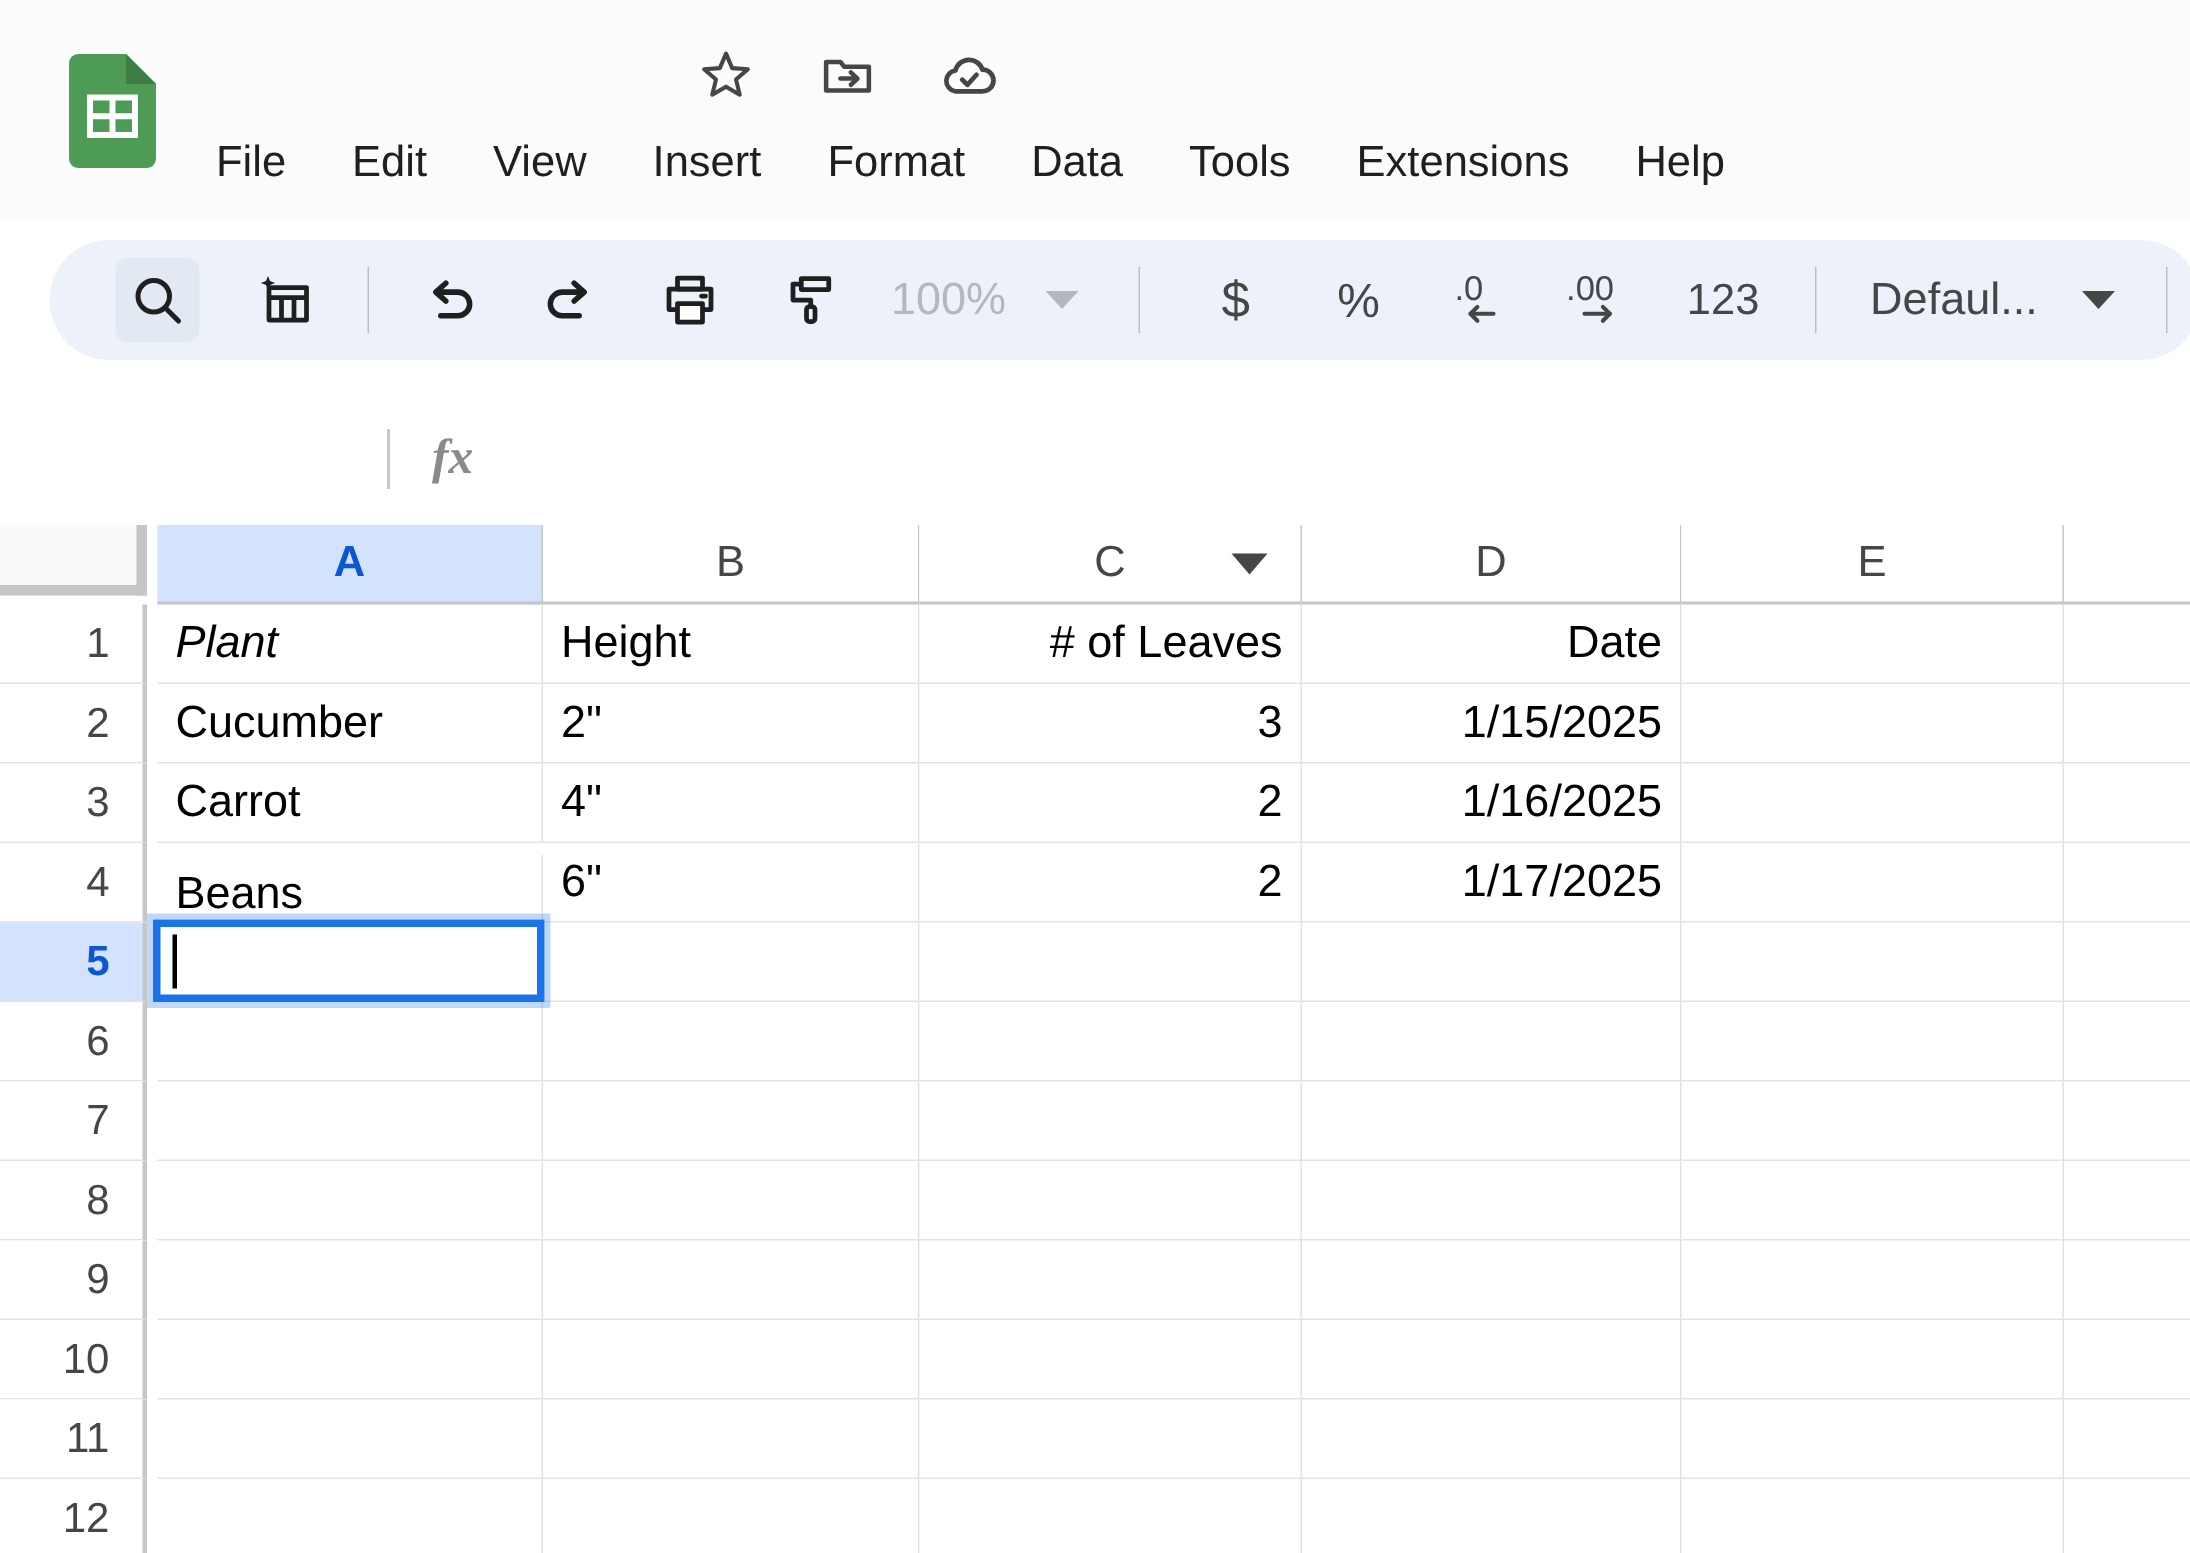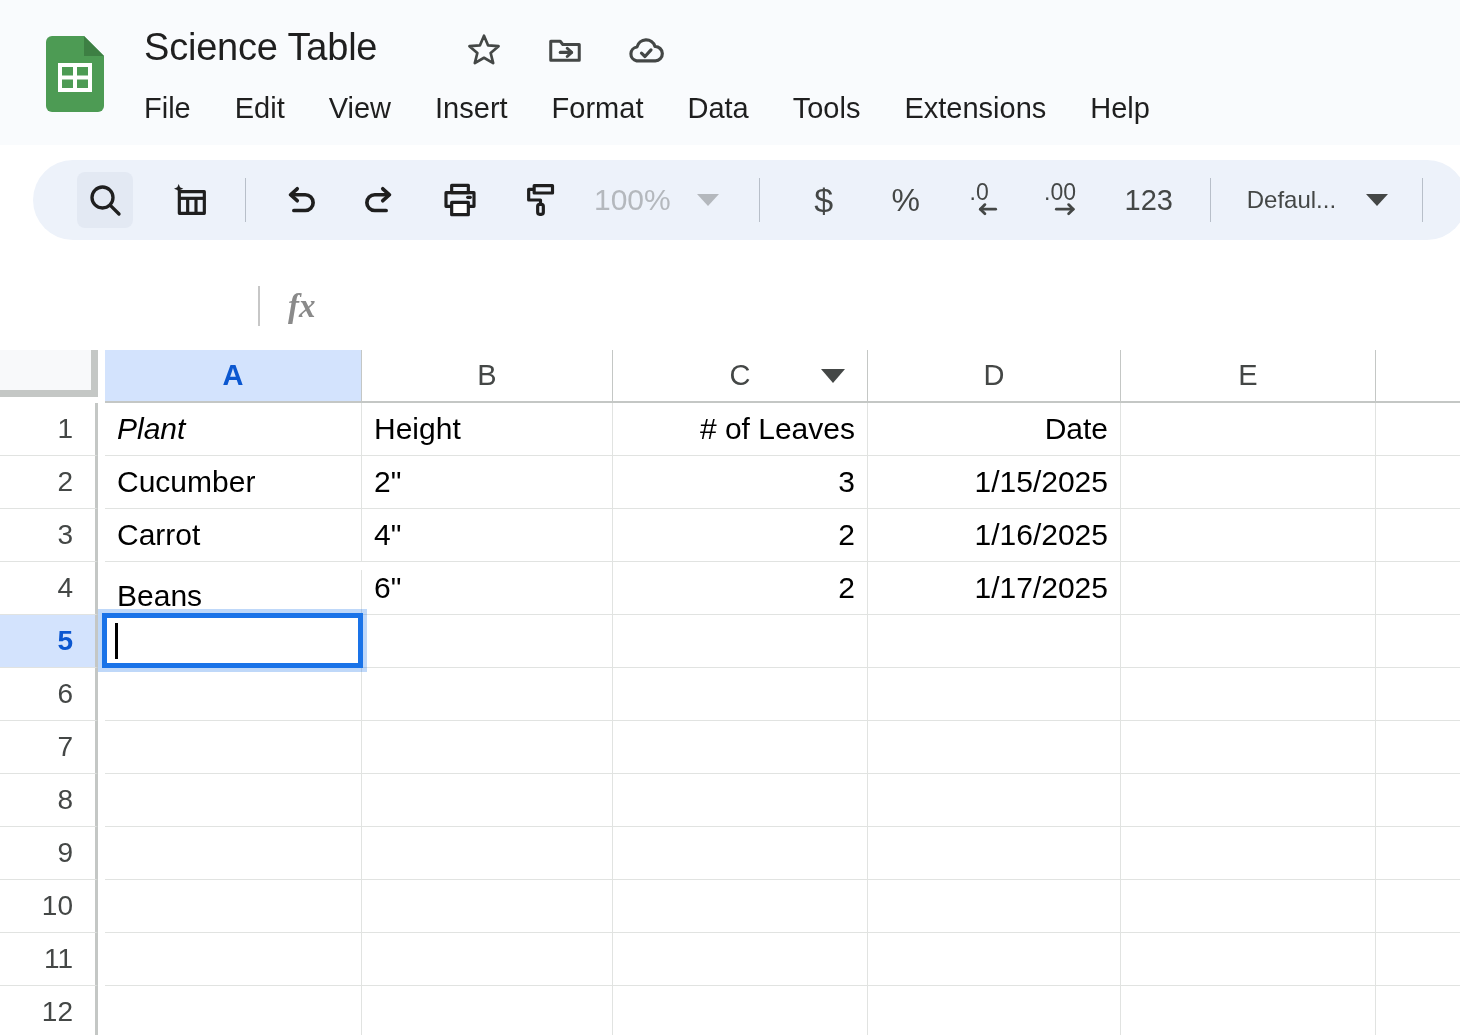--- a/index.html
+++ b/index.html
@@ -62,21 +62,21 @@
   }
   .tb-btn.active { background: #e3e9f3; border-radius: 8px; }
   .tb-sep {
     width: 1px; height: 44px; background: #b8bfc9;
     flex: none;
   }
   .tb-zoom {
     display: flex; align-items: center; gap: 4px;
     color: #b4b8bd; font-size: 30px; flex: none;
   }
-  .tb-text { font-size: 24px; color: #444746; flex: none; }
+  .tb-text { font-size: 30px; color: #444746; flex: none; }
   .caret {
     width: 0; height: 0;
     border-left: 11px solid transparent;
     border-right: 11px solid transparent;
     border-top: 12px solid #444746;
   }
   .caret.light { border-top-color: #b4b8bd; }
 
   
   .fbar {
@@ -184,21 +184,20 @@
   <div class="sheets-logo">
     <svg width="58" height="76" viewBox="0 0 58 76">
       <path d="M6,0 L38,0 L58,20 L58,70 A6,6 0 0 1 52,76 L6,76 A6,6 0 0 1 0,70 L0,6 A6,6 0 0 1 6,0 Z" fill="#4d9b54"></path>
       <path d="M38,0 L58,20 L38,20 Z" fill="#3d7f43"></path>
       <rect x="14" y="29" width="30" height="25" fill="none" stroke="#ffffff" stroke-width="4"></rect>
       <line x1="29" y1="29" x2="29" y2="54" stroke="#ffffff" stroke-width="4"></line>
       <line x1="14" y1="41.5" x2="44" y2="41.5" stroke="#ffffff" stroke-width="4"></line>
     </svg>
   </div>
 
-  <div class="doc-title">Science Table</div>
 
   <div class="title-icons">
     <div class="ti">
       <svg width="38" height="38" viewBox="0 0 24 24" fill="none" stroke="#444746" stroke-width="1.7" stroke-linejoin="round">
         <polygon points="12,3 14.6,9.1 21.2,9.6 16.2,13.9 17.8,20.3 12,16.9 6.2,20.3 7.8,13.9 2.8,9.6 9.4,9.1"></polygon>
       </svg>
     </div>
     <div class="ti">
       <svg width="38" height="38" viewBox="0 0 24 24" fill="none" stroke="#444746" stroke-width="1.9" stroke-linejoin="round" stroke-linecap="round">
         <path d="M3,6.5 h6 l1.6,2 H21 v10 a0,0 0 0 1 0,0 H3 Z"></path>

